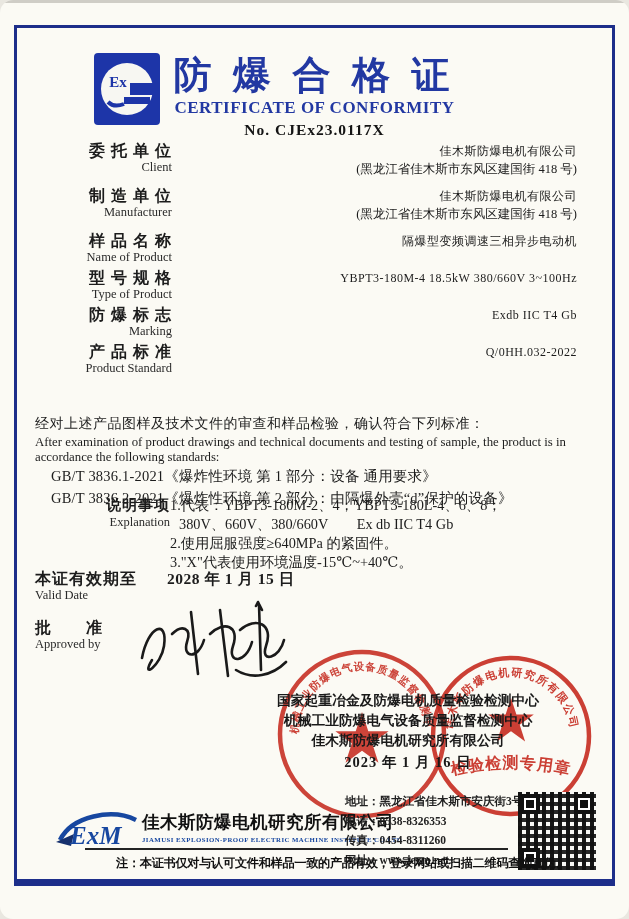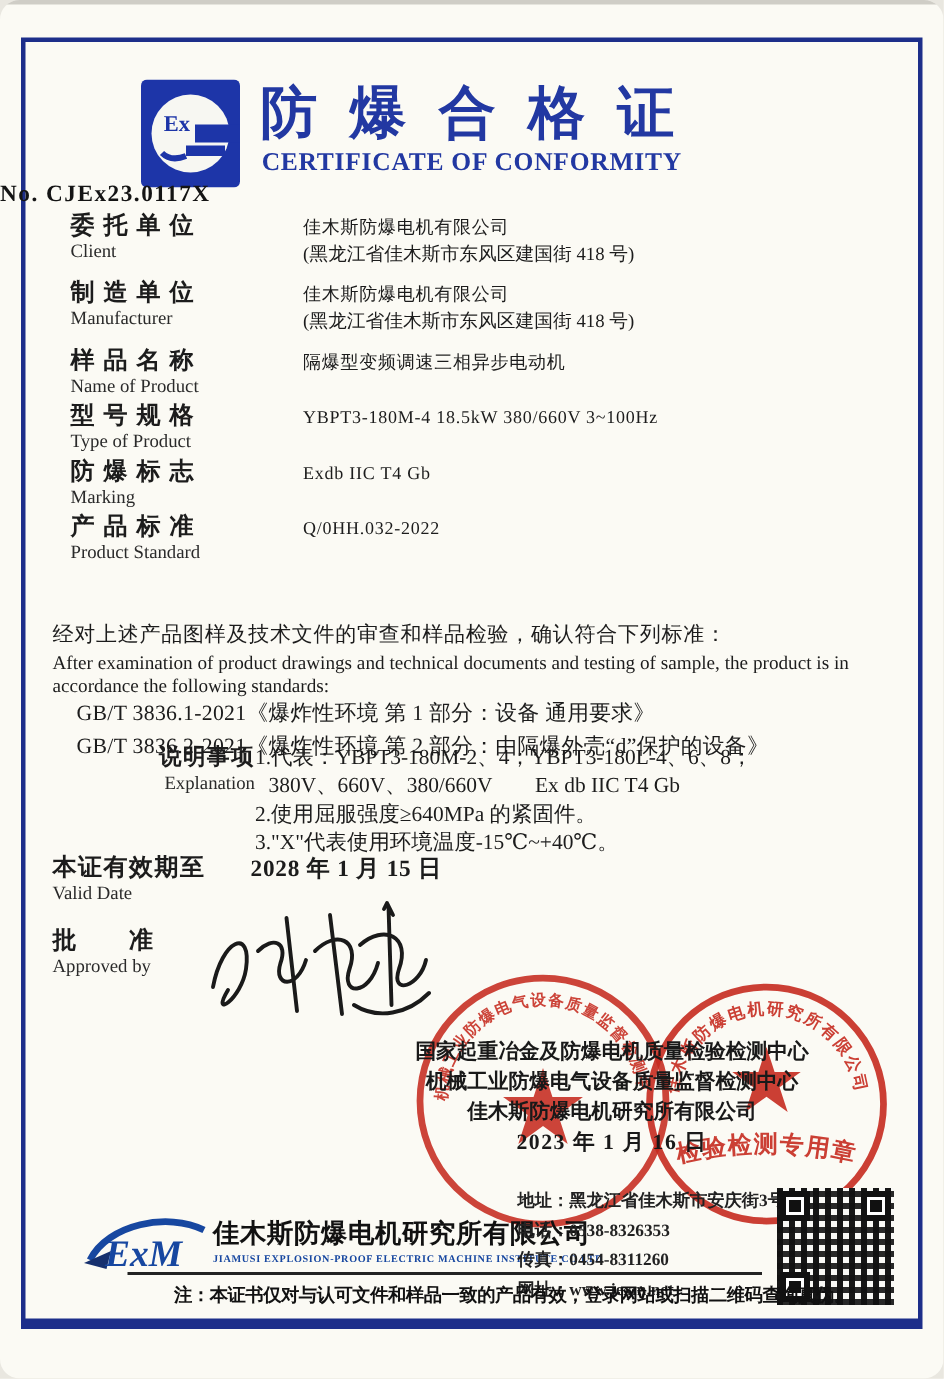--- a/index.html
+++ b/index.html
@@ -7,24 +7,24 @@
         font-family:"Liberation Serif","DejaVu Serif",serif;color:#1c1c1c;margin:0 auto;border-radius:13px;}
   .page::before{content:"";position:absolute;top:0;left:0;right:0;height:3px;background:#cfcdc6;}
   .frame{position:absolute;left:14px;top:25px;width:595px;height:851px;
          border:3px solid #1d2e8a;border-bottom-width:7px;}
   
   .logo{position:absolute;left:94px;top:53px;width:66px;height:72px;}
   .title{position:absolute;left:0;top:50px;width:100%;text-align:center;
          font-size:38px;font-weight:bold;color:#2238a2;letter-spacing:6px;white-space:pre;}
   .subtitle{position:absolute;left:0;top:98px;width:100%;text-align:center;
          font-size:17px;font-weight:bold;color:#2238a2;letter-spacing:.5px;}
-  .certno{position:absolute;left:0;top:121px;width:100%;text-align:left;
+  .certno{position:absolute;left:0;top:121px;width:100%;text-align:center;
          font-size:15.5px;font-weight:bold;color:#141414;letter-spacing:1px;}
   
-  .fields{position:absolute;left:47px;top:141px;width:560px;}
+  .fields{position:absolute;left:17px;top:141px;width:560px;text-align:right;}
   .row{display:flex;align-items:flex-start;}
   .row.gap-lg{margin-bottom:9px;}
   .row.gap-sm{margin-bottom:3px;}
   .lbl{width:155px;flex:0 0 155px;}
   .lbl-cn{font-size:16px;font-weight:bold;letter-spacing:1px;line-height:19px;}
   .lbl-en{font-size:12.5px;line-height:15px;color:#2a2a2a;}
   .val{flex:1;}
   .val-main{font-size:12px;font-weight:normal;line-height:20px;letter-spacing:.5px;}
   .val-note{font-size:12.5px;line-height:16px;}
   

